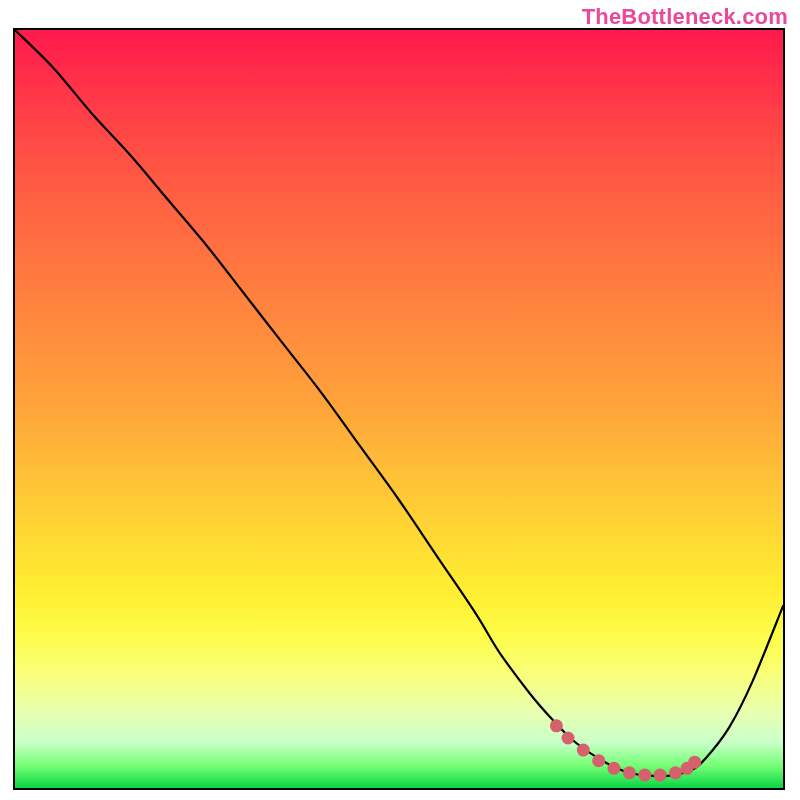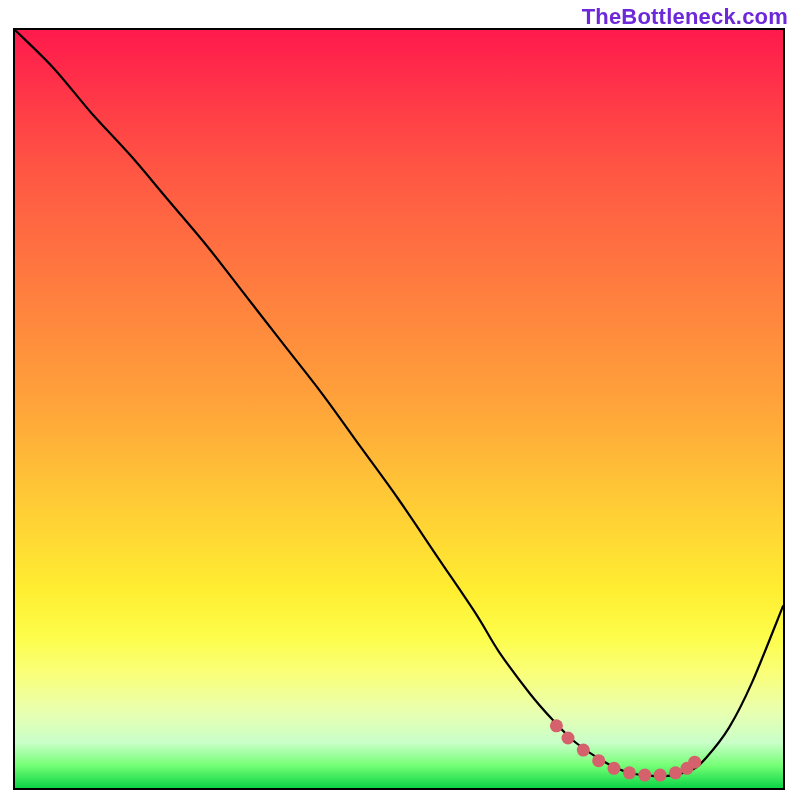--- a/index.html
+++ b/index.html
@@ -54,21 +54,21 @@
     inset: 0;
     width: 100%;
     height: 100%;
   }
   .watermark {
     position: absolute;
     top: 4px;
     right: 12px;
     font-size: 22px;
     font-weight: 600;
-    color: #6d28d9;
+    color: #ec4899;
     letter-spacing: 0.2px;
     user-select: none;
   }
 </style>
 </head>
 <body>
 
 <div class="stage">
   <div class="watermark">TheBottleneck.com</div>
 

